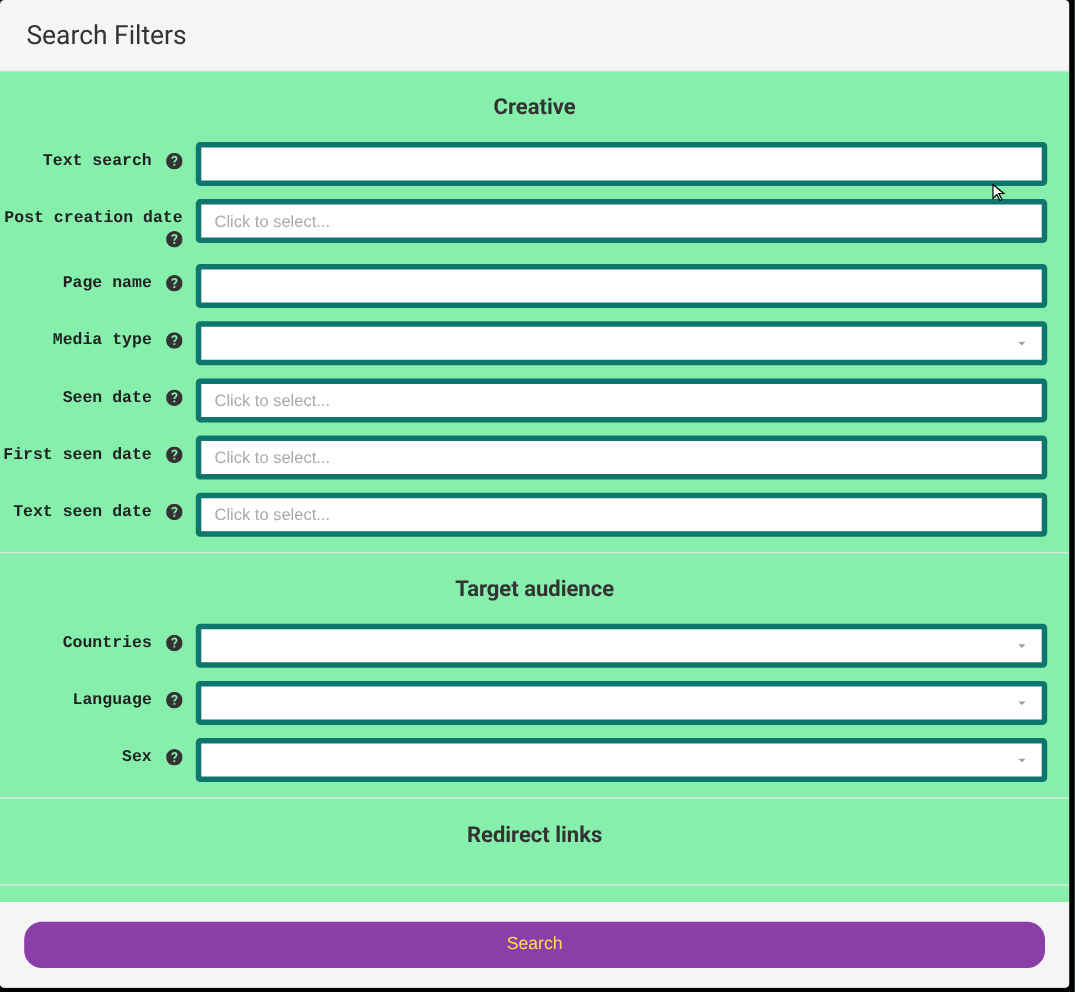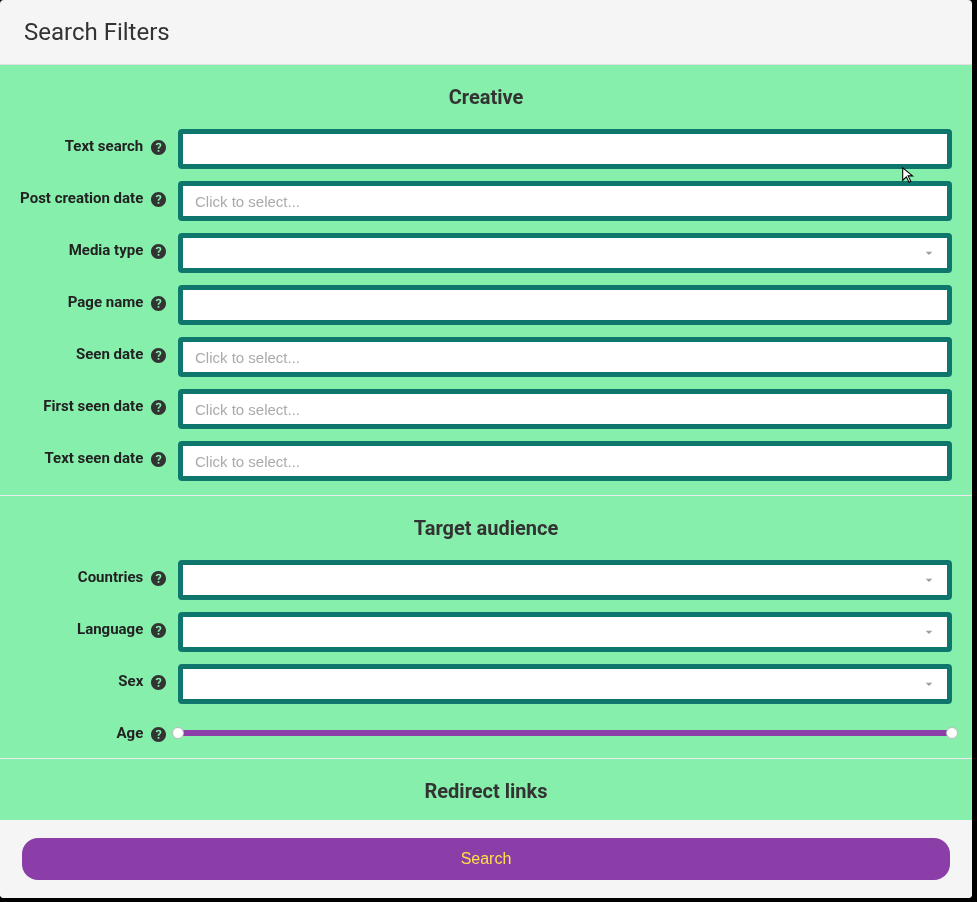--- a/index.html
+++ b/index.html
@@ -66,20 +66,21 @@
     .form-label {
       width: 178px;
       flex-shrink: 0;
       text-align: right;
       font-weight: 700;
       font-size: 15px;
       color: #222;
       padding-right: 12px;
       padding-top: 8px;
       line-height: 1.3;
+      font-family: Liberation Mono, monospace;
     }
     .form-label .help-icon {
       display: inline-block;
       margin-left: 4px;
     }
     .form-control-wrap {
       flex: 1;
       min-width: 0;
     }
     .form-input, .form-select {
@@ -206,49 +207,49 @@
                 <path d="M8 0C3.6 0 0 3.6 0 8s3.6 8 8 8 8-3.6 8-8-3.6-8-8-8zm.9 12.5H7.1v-1.8h1.8v1.8zm1.7-5.6c-.2.3-.5.6-.9.9-.3.3-.5.5-.6.7-.1.2-.2.5-.2.9H7.1c0-.6.1-1 .3-1.3.2-.3.5-.7 1-1.1.3-.3.5-.5.6-.7.1-.2.2-.4.2-.7 0-.3-.1-.6-.3-.8-.2-.2-.5-.3-.9-.3-.3 0-.6.1-.8.3-.2.2-.3.5-.4.8l-1.8-.2c.1-.8.5-1.4 1-1.9.6-.4 1.3-.7 2.1-.7.9 0 1.6.2 2.1.7.5.4.8 1 .8 1.8 0 .5-.1.9-.4 1.3z"></path>
               </svg></span>
         </div>
         <div class="form-control-wrap">
           <input class="form-input" type="text" placeholder="Click to select..." style="">
         </div>
       </div>
 
       <div class="form-row">
         <div class="form-label">
+          <span>Page name</span>
+          <span class="help-icon"><svg viewBox="0 0 16 16">
+                <path d="M8 0C3.6 0 0 3.6 0 8s3.6 8 8 8 8-3.6 8-8-3.6-8-8-8zm.9 12.5H7.1v-1.8h1.8v1.8zm1.7-5.6c-.2.3-.5.6-.9.9-.3.3-.5.5-.6.7-.1.2-.2.5-.2.9H7.1c0-.6.1-1 .3-1.3.2-.3.5-.7 1-1.1.3-.3.5-.5.6-.7.1-.2.2-.4.2-.7 0-.3-.1-.6-.3-.8-.2-.2-.5-.3-.9-.3-.3 0-.6.1-.8.3-.2.2-.3.5-.4.8l-1.8-.2c.1-.8.5-1.4 1-1.9.6-.4 1.3-.7 2.1-.7.9 0 1.6.2 2.1.7.5.4.8 1 .8 1.8 0 .5-.1.9-.4 1.3z"></path>
+              </svg></span>
+        </div>
+        <div class="form-control-wrap">
+          <input class="form-input" type="text" value="" style="">
+        </div>
+      </div>
+
+      <div class="form-row">
+        <div class="form-label">
           <span>Media type</span>
           <span class="help-icon"><svg viewBox="0 0 16 16">
                 <path d="M8 0C3.6 0 0 3.6 0 8s3.6 8 8 8 8-3.6 8-8-3.6-8-8-8zm.9 12.5H7.1v-1.8h1.8v1.8zm1.7-5.6c-.2.3-.5.6-.9.9-.3.3-.5.5-.6.7-.1.2-.2.5-.2.9H7.1c0-.6.1-1 .3-1.3.2-.3.5-.7 1-1.1.3-.3.5-.5.6-.7.1-.2.2-.4.2-.7 0-.3-.1-.6-.3-.8-.2-.2-.5-.3-.9-.3-.3 0-.6.1-.8.3-.2.2-.3.5-.4.8l-1.8-.2c.1-.8.5-1.4 1-1.9.6-.4 1.3-.7 2.1-.7.9 0 1.6.2 2.1.7.5.4.8 1 .8 1.8 0 .5-.1.9-.4 1.3z"></path>
               </svg></span>
         </div>
         <div class="form-control-wrap">
           <div class="form-select">
             <span class="form-select-text"></span>
             <span class="chevron-down"><svg viewBox="0 0 24 24">
                   <path d="M7 10l5 5 5-5z"></path>
                 </svg></span>
           </div>
         </div>
       </div>
 
       <div class="form-row">
         <div class="form-label">
-          <span>Page name</span>
-          <span class="help-icon"><svg viewBox="0 0 16 16">
-                <path d="M8 0C3.6 0 0 3.6 0 8s3.6 8 8 8 8-3.6 8-8-3.6-8-8-8zm.9 12.5H7.1v-1.8h1.8v1.8zm1.7-5.6c-.2.3-.5.6-.9.9-.3.3-.5.5-.6.7-.1.2-.2.5-.2.9H7.1c0-.6.1-1 .3-1.3.2-.3.5-.7 1-1.1.3-.3.5-.5.6-.7.1-.2.2-.4.2-.7 0-.3-.1-.6-.3-.8-.2-.2-.5-.3-.9-.3-.3 0-.6.1-.8.3-.2.2-.3.5-.4.8l-1.8-.2c.1-.8.5-1.4 1-1.9.6-.4 1.3-.7 2.1-.7.9 0 1.6.2 2.1.7.5.4.8 1 .8 1.8 0 .5-.1.9-.4 1.3z"></path>
-              </svg></span>
-        </div>
-        <div class="form-control-wrap">
-          <input class="form-input" type="text" value="" style="">
-        </div>
-      </div>
-
-      <div class="form-row">
-        <div class="form-label">
           <span>Seen date</span>
           <span class="help-icon"><svg viewBox="0 0 16 16">
                 <path d="M8 0C3.6 0 0 3.6 0 8s3.6 8 8 8 8-3.6 8-8-3.6-8-8-8zm.9 12.5H7.1v-1.8h1.8v1.8zm1.7-5.6c-.2.3-.5.6-.9.9-.3.3-.5.5-.6.7-.1.2-.2.5-.2.9H7.1c0-.6.1-1 .3-1.3.2-.3.5-.7 1-1.1.3-.3.5-.5.6-.7.1-.2.2-.4.2-.7 0-.3-.1-.6-.3-.8-.2-.2-.5-.3-.9-.3-.3 0-.6.1-.8.3-.2.2-.3.5-.4.8l-1.8-.2c.1-.8.5-1.4 1-1.9.6-.4 1.3-.7 2.1-.7.9 0 1.6.2 2.1.7.5.4.8 1 .8 1.8 0 .5-.1.9-.4 1.3z"></path>
               </svg></span>
         </div>
         <div class="form-control-wrap">
           <input class="form-input" type="text" placeholder="Click to select..." style="">
         </div>
       </div>
 
@@ -324,34 +325,20 @@
         <div class="form-control-wrap">
           <div class="form-select">
             <span class="form-select-text"></span>
             <span class="chevron-down"><svg viewBox="0 0 24 24">
                   <path d="M7 10l5 5 5-5z"></path>
                 </svg></span>
           </div>
         </div>
       </div>
 
-      <div class="form-row">
-        <div class="form-label">
-          <span>Age</span>
-          <span class="help-icon"><svg viewBox="0 0 16 16">
-                <path d="M8 0C3.6 0 0 3.6 0 8s3.6 8 8 8 8-3.6 8-8-3.6-8-8-8zm.9 12.5H7.1v-1.8h1.8v1.8zm1.7-5.6c-.2.3-.5.6-.9.9-.3.3-.5.5-.6.7-.1.2-.2.5-.2.9H7.1c0-.6.1-1 .3-1.3.2-.3.5-.7 1-1.1.3-.3.5-.5.6-.7.1-.2.2-.4.2-.7 0-.3-.1-.6-.3-.8-.2-.2-.5-.3-.9-.3-.3 0-.6.1-.8.3-.2.2-.3.5-.4.8l-1.8-.2c.1-.8.5-1.4 1-1.9.6-.4 1.3-.7 2.1-.7.9 0 1.6.2 2.1.7.5.4.8 1 .8 1.8 0 .5-.1.9-.4 1.3z"></path>
-              </svg></span>
-        </div>
-        <div class="slider-wrap">
-          <div class="slider-track">
-            <div class="slider-handle left"></div>
-            <div class="slider-handle right"></div>
-          </div>
-        </div>
-      </div>
     </div>
 
     <div class="section">
       <div class="section-title">Redirect links</div>
 
       <div class="form-row">
         
         
       </div>
 

